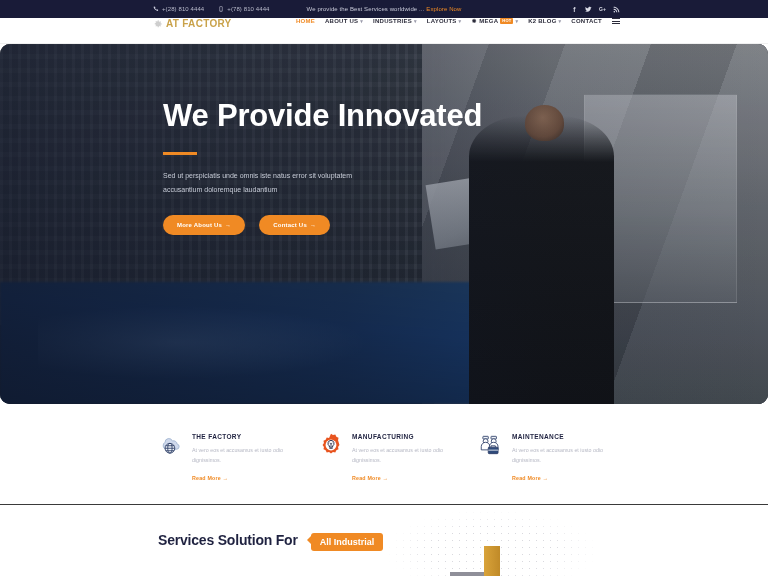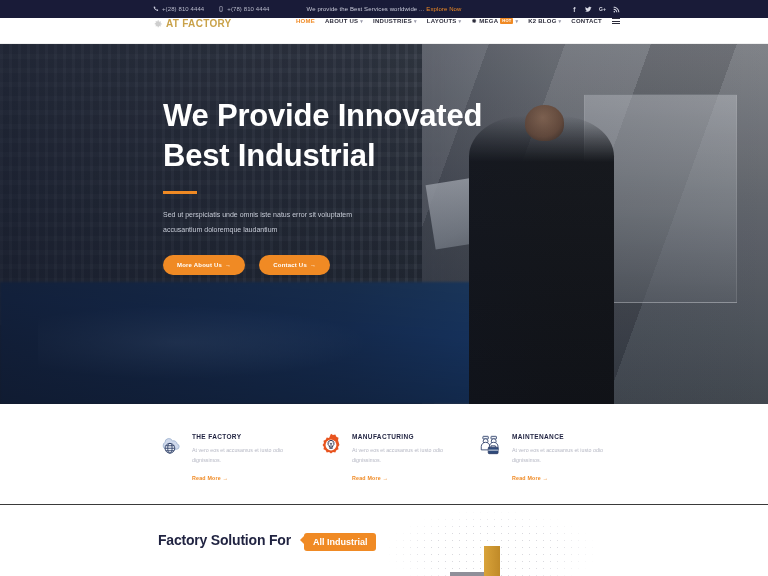--- a/index.html
+++ b/index.html
@@ -101,20 +101,21 @@
   }
   .burger { display: flex; flex-direction: column; gap: 1.5px; cursor: pointer; }
   .burger span { display: block; width: 8px; height: 1px; background: #2b2b3a; }
 
   
   .hero {
     position: relative;
     height: 360px;
     overflow: hidden;
     background: #32363d;
+    border-radius: 10px;
   }
   .hero-photo { position: absolute; inset: 0; }
   
   .hero-photo .bg-base {
     position: absolute; inset: 0;
     background:
       linear-gradient(180deg, #4a5058 0%, #3e444c 30%, #2e3640 60%, #1d2530 100%);
   }
   .hero-photo .machinery {
     position: absolute; left: 0; top: 0; width: 58%; height: 78%;
@@ -407,21 +408,20 @@
     <div class="floor-spec"></div>
     <div class="panel"></div>
     <div class="worker"></div>
     <div class="worker-head"></div>
   </div>
   <div class="hero-overlay"></div>
 
   <div class="hero-content">
     <div class="hero-title">
       <div>We Provide Innovated</div>
-      <div>Best Industrial</div>
     </div>
     <div class="hero-rule"></div>
     <div class="hero-desc">Sed ut perspiciatis unde omnis iste natus error sit voluptatem accusantium doloremque laudantium</div>
     <div class="hero-btns">
       <button class="btn"><span>More About Us</span><span class="arr">→</span></button>
       <button class="btn"><span>Contact Us</span><span class="arr">→</span></button>
     </div>
   </div>
 </div>
 
@@ -477,21 +477,21 @@
       <div class="svc-desc">At vero eos et accusamus et iusto odio dignissimos.</div>
       <span class="svc-more"><span>Read More</span> →</span>
     </div>
   </div>
 </div>
 
 <div class="divider"></div>
 
 <div class="solution">
   <div class="sol-head">
-    <span class="sol-title">Factory Solution For</span>
+    <span class="sol-title">Services Solution For</span>
     <span class="sol-badge-wrap">
       <span class="sol-badge">All Industrial</span>
     </span>
   </div>
 
   <div class="sol-art">
     <div class="dots"></div>
 
     <div class="bld b1b"></div>
     <div class="bld b2"></div>

